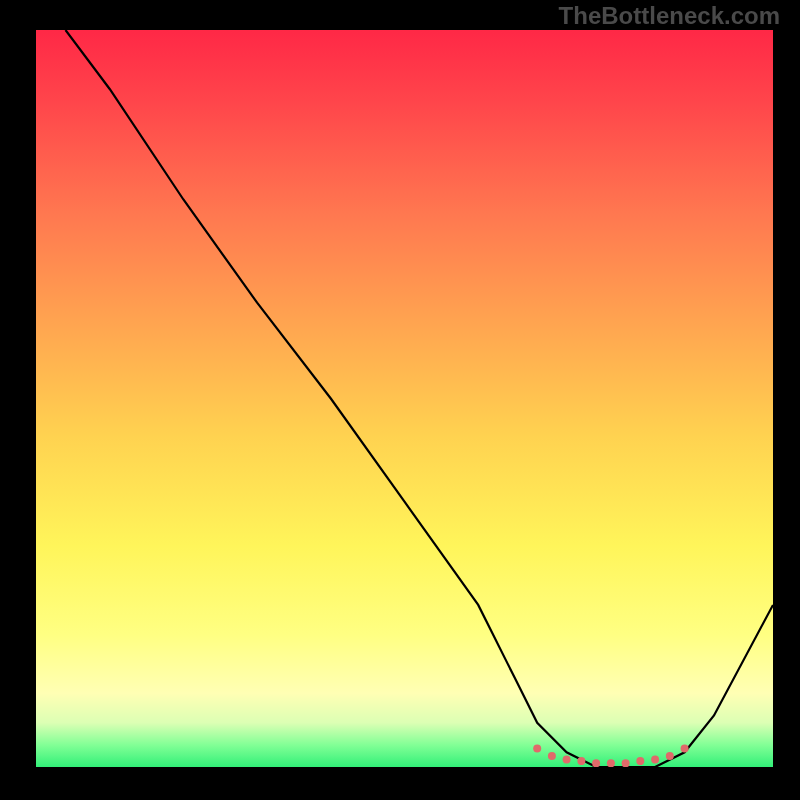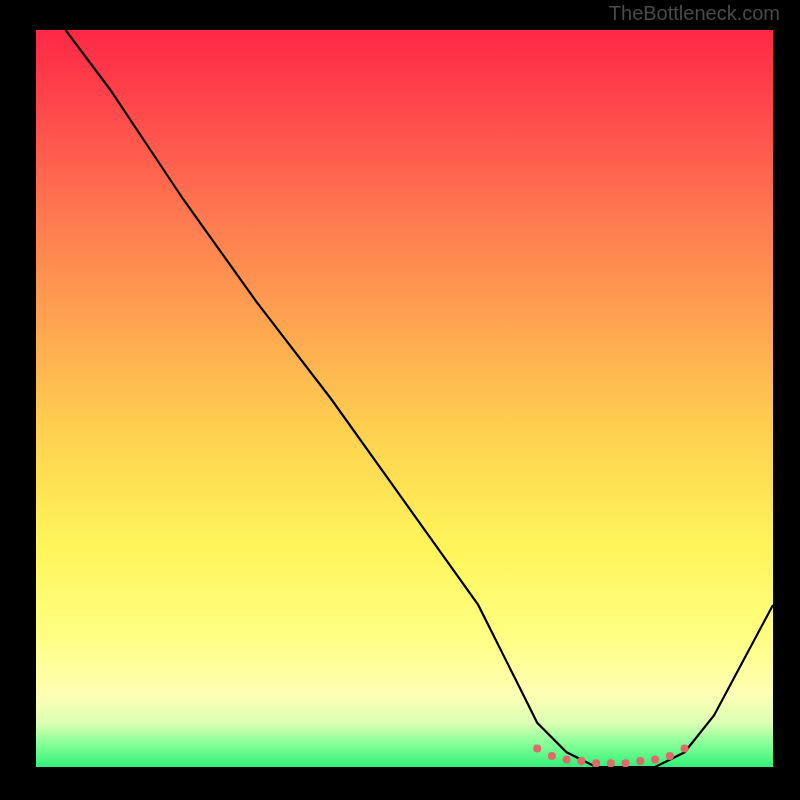--- a/index.html
+++ b/index.html
@@ -9,22 +9,22 @@
     width: 800px;
     height: 800px;
     position: relative;
     font-family: Arial, Helvetica, sans-serif;
   }
   .watermark {
     position: absolute;
     top: 2px;
     right: 20px;
     color: #4a4a4a;
-    font-size: 20px;
-    font-weight: normal;
+    font-size: 24px;
+    font-weight: bold;
     z-index: 10;
   }
   .plot-area {
     position: absolute;
     left: 36px;
     top: 30px;
     width: 737px;
     height: 737px;
     background: linear-gradient(
       to bottom,

